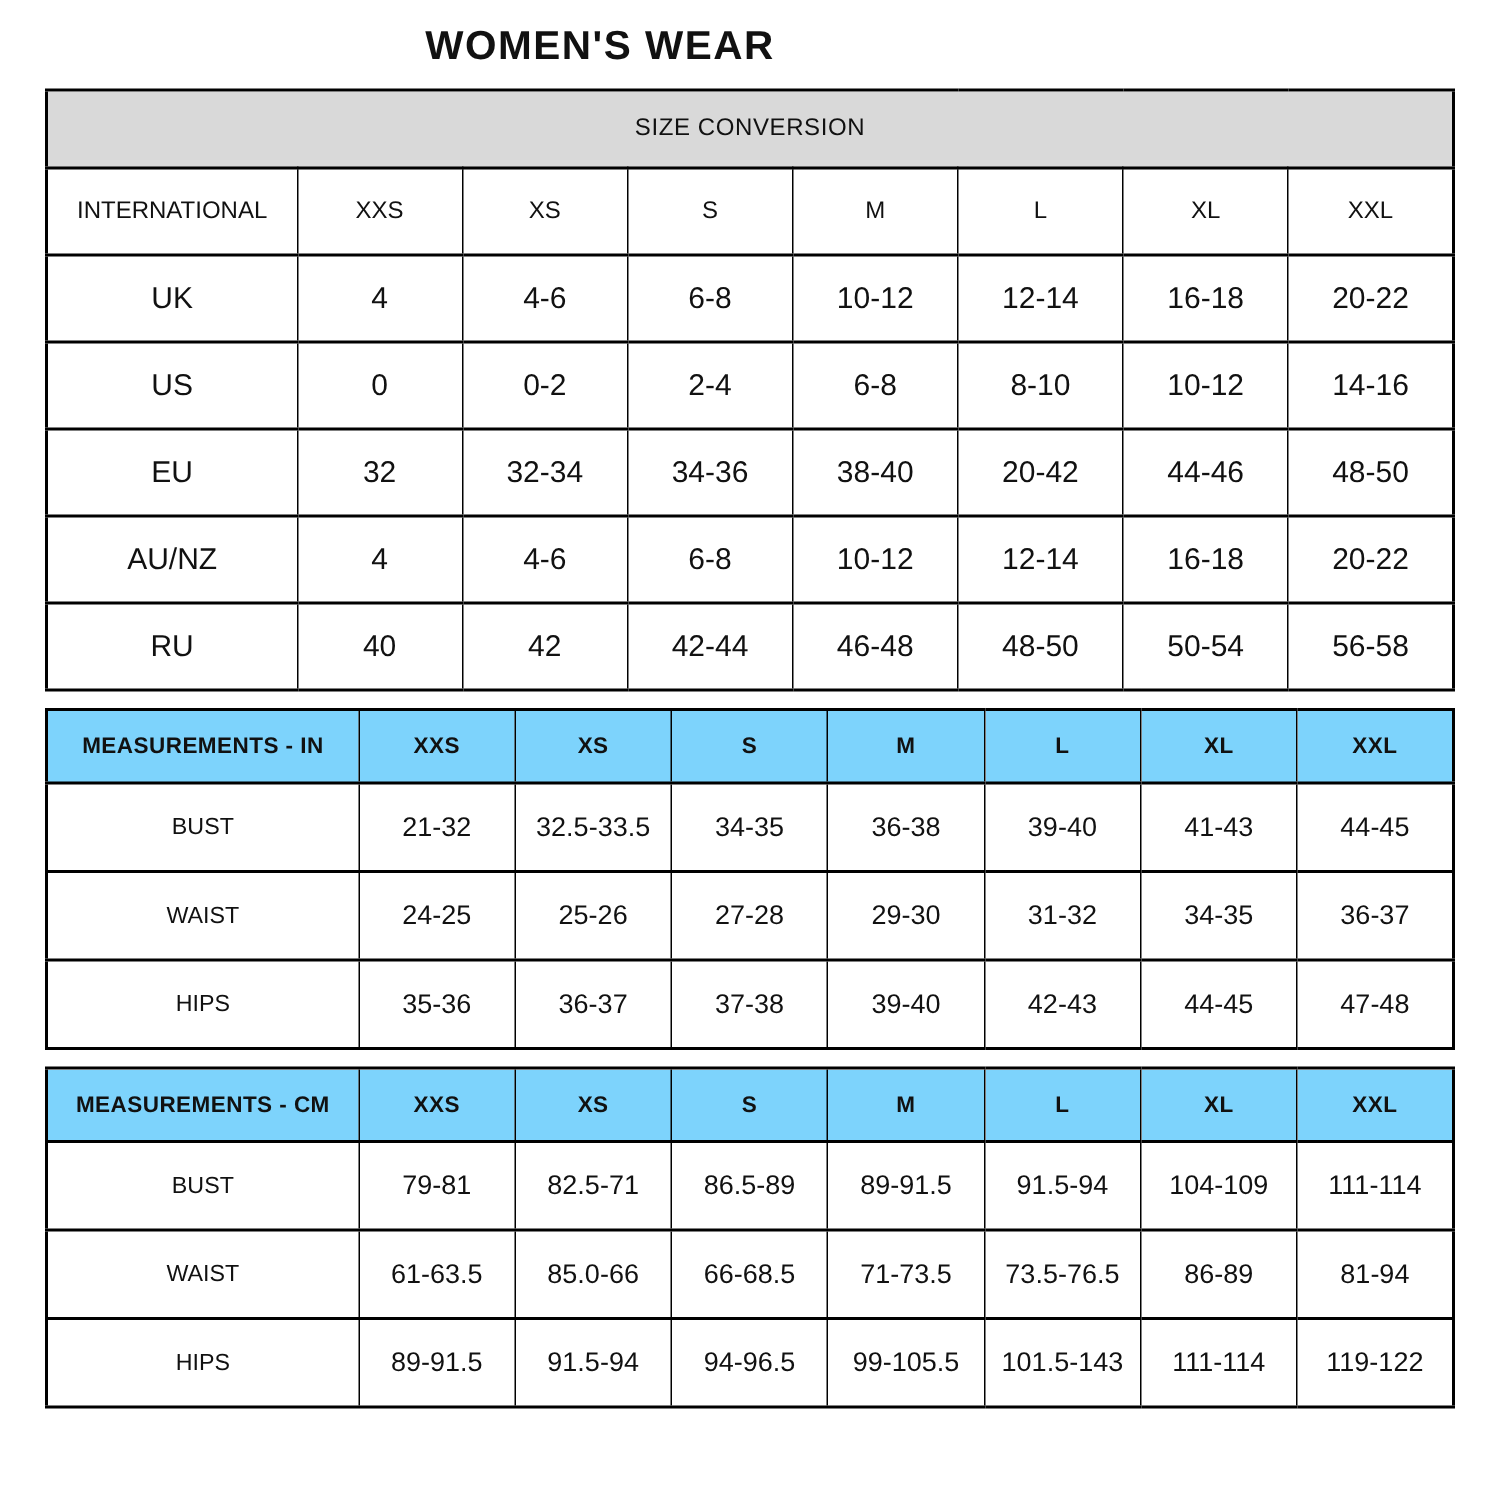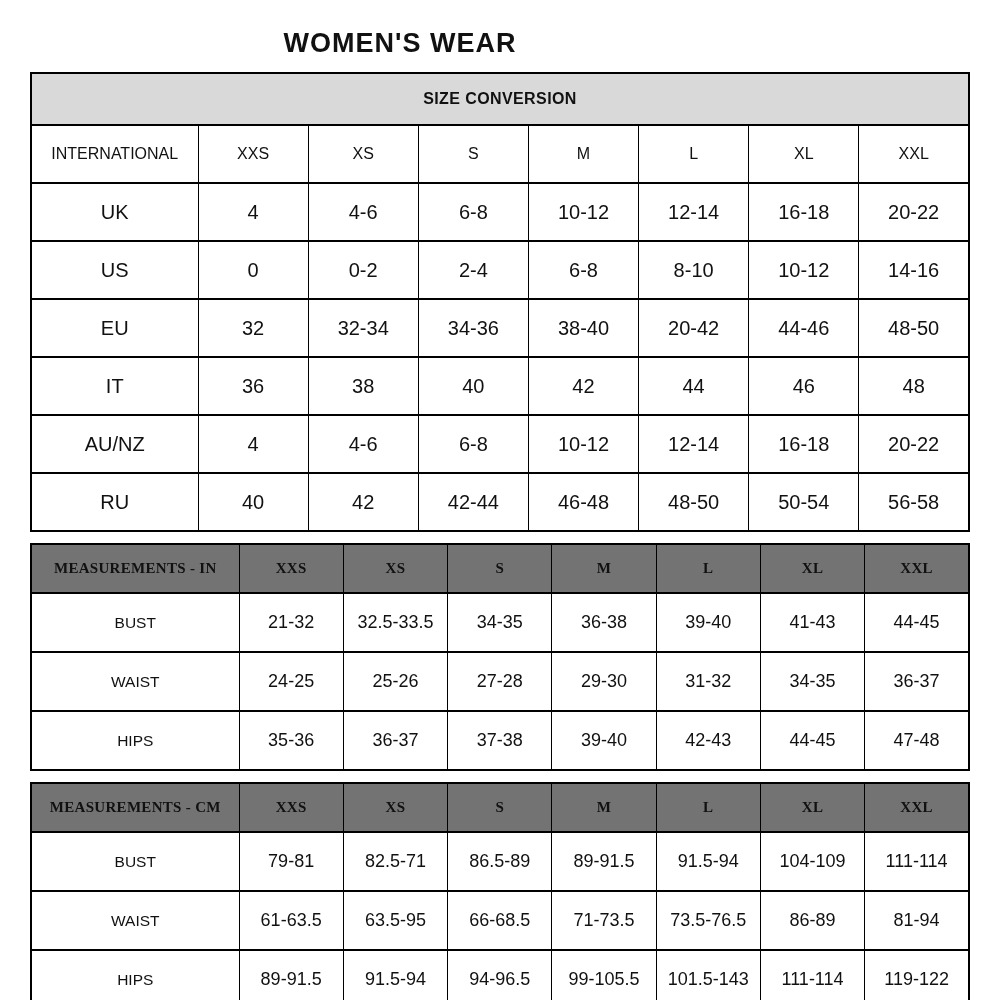--- a/index.html
+++ b/index.html
@@ -6,21 +6,21 @@
   html, body { background: #ffffff; }
   body {
     width: 1000px;
     height: 1000px;
     font-family: "Liberation Sans", "DejaVu Sans", sans-serif;
     color: #111111;
   }
   .page {
     width: 800px;
     height: 1000px;
-    padding: 28px 30px 0 30px;
+    padding: 15px 30px 0 30px;
   }
   .title {
     text-align: center;
     font-size: 27px;
     font-weight: 700;
     letter-spacing: 1px;
     color: #111111;
     margin-bottom: 13px;
   }
   table.tbl {
@@ -38,34 +38,33 @@
     border-right: 1.3px solid #000000;
     text-align: center;
     vertical-align: middle;
     overflow: hidden;
     white-space: nowrap;
   }
   
   .t1 .span-header {
     background: #d9d9d9;
     height: 52px;
-    font-weight: 700;
+    font-weight: 400;
     font-size: 16px;
     letter-spacing: 0.4px;
   }
   .t1 td { height: 58px; font-size: 20px; }
   .t1 .cols-row td { font-size: 16px; }
   
   .t2 .header-row td, .t3 .header-row td {
-    background: #737373;
+    background: #7dd3fc;
     height: 49px;
     font-weight: 700;
     font-size: 15px;
     letter-spacing: 0.3px;
-    font-family: Liberation Serif, serif;
   }
   .t2 td, .t3 td { height: 59px; }
   .t2 .data-row .row-label, .t3 .data-row .row-label { font-size: 15.5px; }
   .t2 .data-row td, .t3 .data-row td { font-size: 18px; }
 </style>
 </head>
 <body>
 
 <div class="page">
 
@@ -118,30 +117,20 @@
         </tr>
         <tr class="data-row">
           <td class="row-label">EU</td>
           <td>32</td>
           <td>32-34</td>
           <td>34-36</td>
           <td>38-40</td>
           <td>20-42</td>
           <td>44-46</td>
           <td>48-50</td>
-        </tr>
-        <tr class="data-row">
-          <td class="row-label">IT</td>
-          <td>36</td>
-          <td>38</td>
-          <td>40</td>
-          <td>42</td>
-          <td>44</td>
-          <td>46</td>
-          <td>48</td>
         </tr>
         <tr class="data-row">
           <td class="row-label">AU/NZ</td>
           <td>4</td>
           <td>4-6</td>
           <td>6-8</td>
           <td>10-12</td>
           <td>12-14</td>
           <td>16-18</td>
           <td>20-22</td>
@@ -242,21 +231,21 @@
           <td>82.5-71</td>
           <td>86.5-89</td>
           <td>89-91.5</td>
           <td>91.5-94</td>
           <td>104-109</td>
           <td>111-114</td>
         </tr>
         <tr class="data-row">
           <td class="row-label">WAIST</td>
           <td>61-63.5</td>
-          <td>63.5-95</td>
+          <td>85.0-66</td>
           <td>66-68.5</td>
           <td>71-73.5</td>
           <td>73.5-76.5</td>
           <td>86-89</td>
           <td>81-94</td>
         </tr>
         <tr class="data-row">
           <td class="row-label">HIPS</td>
           <td>89-91.5</td>
           <td>91.5-94</td>

